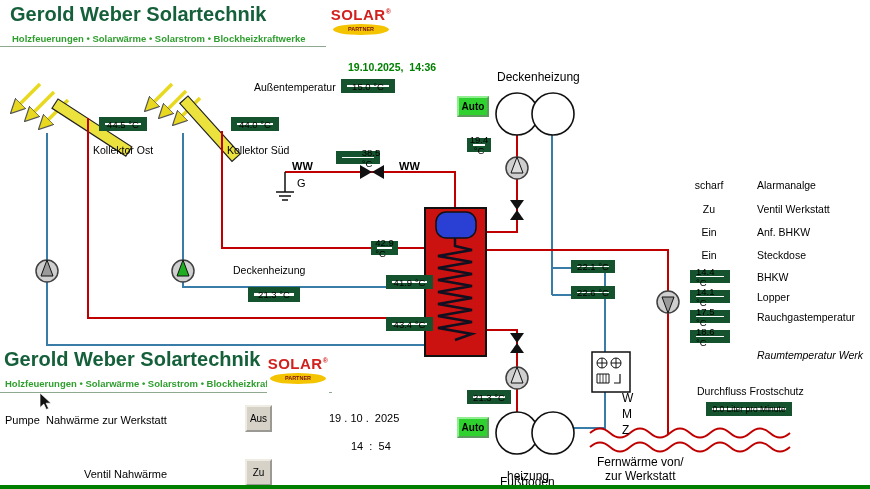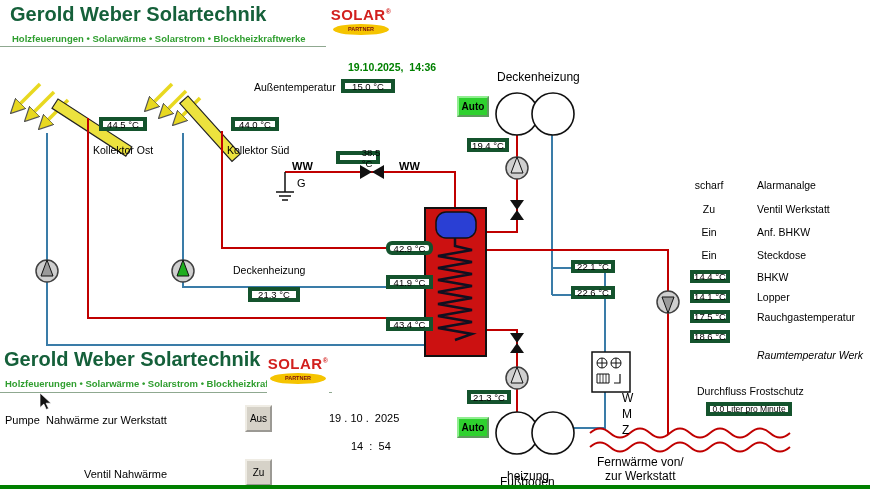--- a/index.html
+++ b/index.html
@@ -3,21 +3,21 @@
 <meta charset="utf-8">
 <style>
   * { margin:0; padding:0; box-sizing:border-box; }
   html,body { background:#fff; }
   body { font-family:"Liberation Sans", sans-serif; }
   .canvas { position:relative; width:870px; height:489px; background:#fff; overflow:hidden; }
   svg.pipes { position:absolute; left:0; top:0; }
   .lbl { position:absolute; font-size:10.5px; color:#000; white-space:nowrap; }
   .lbl-lg { font-size:12px; }
   .pre { white-space:pre; }
-  .vbox { position:absolute; background:#fff; border:4px solid #14532d; font-size:9.5px;
+  .vbox { position:absolute; background:#fff; border:6px solid #14532d; font-size:9.5px;
           height:14px; display:flex; align-items:center; justify-content:center; color:#000; }
   .btn3d { position:absolute; background:#d6d2c8; border:2px outset #efece4; font-size:10px;
            display:flex; align-items:center; justify-content:center; cursor:pointer; color:#000; }
   .auto-btn { background:#2ed12e; border:2px outset #90ee90; font-weight:bold; }
   .brand-title { position:absolute; font-size:20px; font-weight:bold; color:#15603a; white-space:nowrap; }
   .brand-sub { position:absolute; font-size:9.5px; font-weight:bold; color:#2f9e2f; white-space:nowrap; }
   .brand-line { position:absolute; height:1px; background:#8fa890; }
   .logo { position:absolute; width:62px; height:46px; background:#fff; text-align:center; }
   .logo-word { color:#d2201e; font-weight:bold; font-size:15px; line-height:19px; letter-spacing:0.5px; }
   .logo-word sup { font-size:7px; }
@@ -161,28 +161,28 @@
   <div class="lbl" style="left:254px; top:81px;">Außentemperatur</div>
   <div class="vbox" style="left:341px; top:79px; width:54px;">15.0 °C</div>
 
   <div class="vbox" style="left:99px; top:117px; width:48px;">44.5 °C</div>
   <div class="vbox" style="left:231px; top:117px; width:48px;">44.0 °C</div>
   <div class="lbl" style="left:93px; top:144px;">Kollektor Ost</div>
   <div class="lbl" style="left:227px; top:144px;">Kollektor Süd</div>
 
   <div class="lbl lbl-lg" style="left:497px; top:70px;">Deckenheizung</div>
   <button class="btn3d auto-btn" style="left:457px; top:96px; width:32px; height:21px;">Auto</button>
-  <div class="vbox" style="left:467px; top:138px; width:42px;">19.4 °C</div>
+  <div class="vbox" style="left:467px; top:138px; width:24px;text-align:center;">19.4 °C</div>
 
   <div class="lbl" style="left:292px; top:160px; font-weight:bold; font-size:11px;">WW</div>
   <div class="lbl" style="left:399px; top:160px; font-weight:bold; font-size:11px;">WW</div>
   <div class="lbl" style="left:297px; top:177px; font-size:11px;">G</div>
   <div class="vbox" style="left:336px; top:151px; width:44px; height:13px;padding-left:26px;">38.5 °C</div>
 
-  <div class="vbox" style="left:386px; top:241px; width:47px;border-radius:6px;">42.9 °C</div>
+  <div class="vbox" style="left:371px; top:241px; width:27px;">42.9 °C</div>
   <div class="vbox" style="left:386px; top:275px; width:47px;">41.9 °C</div>
   <div class="vbox" style="left:386px; top:317px; width:47px;">43.4 °C</div>
 
   <div class="lbl" style="left:233px; top:264px;">Deckenheizung</div>
   <div class="vbox" style="left:248px; top:287px; width:52px; height:15px;">21.3 °C</div>
 
   <div class="vbox" style="left:571px; top:260px; width:44px; height:13px;">22.1 °C</div>
   <div class="vbox" style="left:571px; top:286px; width:44px; height:13px;">22.6 °C</div>
 
   <div class="st-val" style="left:683px; top:179px;">scharf</div>

